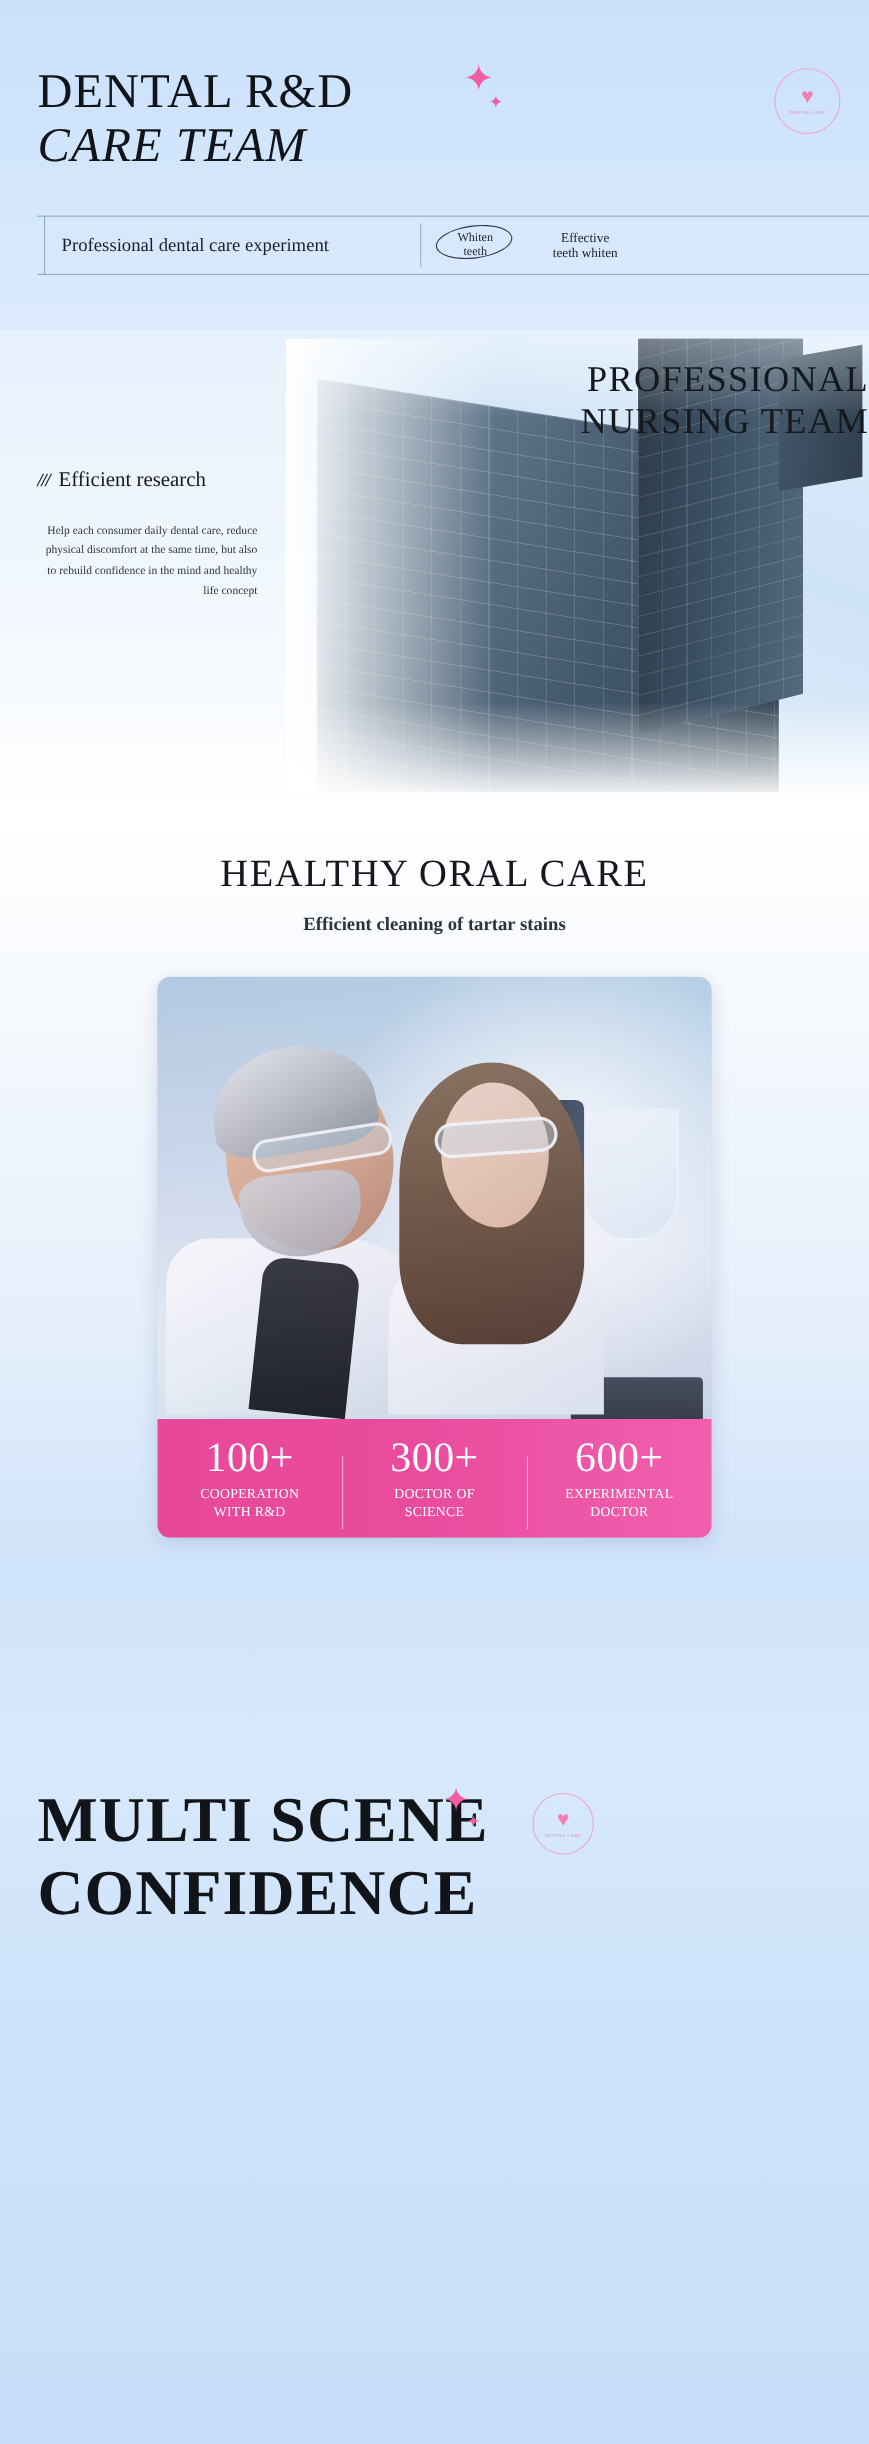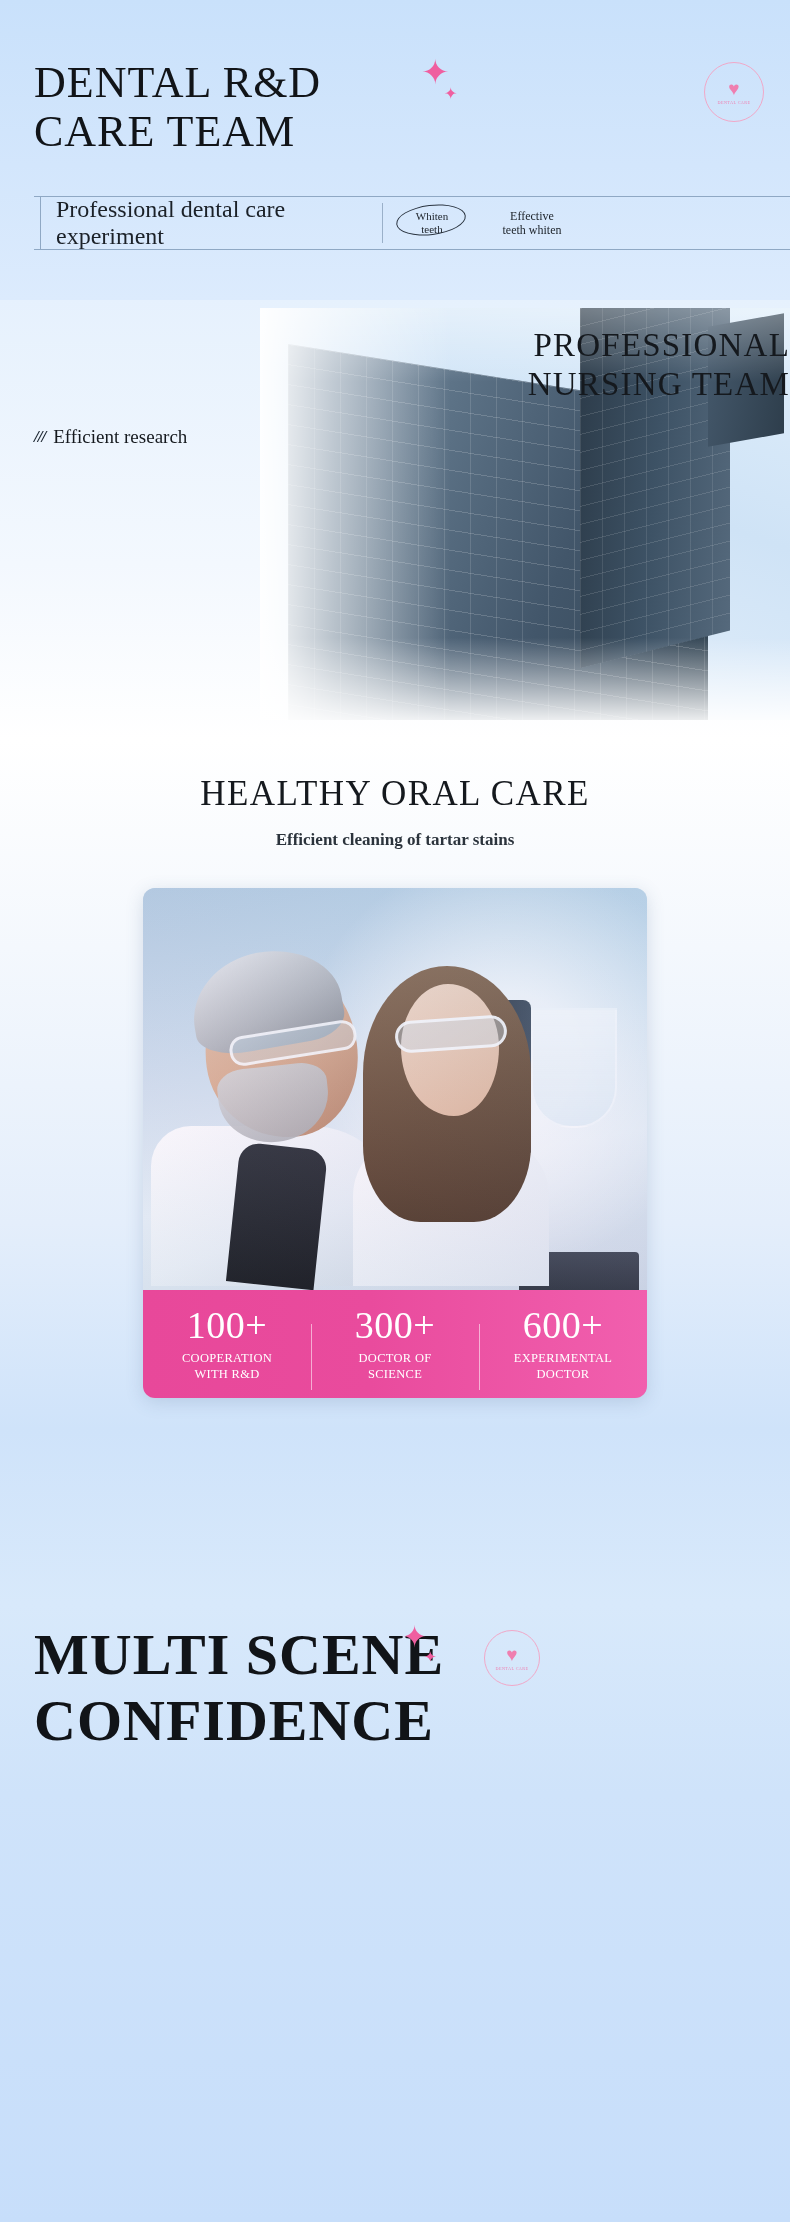--- a/index.html
+++ b/index.html
@@ -24,21 +24,21 @@
   .hero-title {
     font-family: "Liberation Serif", serif;
     font-size: 44px;
     line-height: 0.98;
     letter-spacing: 1px;
     color: #111418;
     padding-left: 34px;
     font-weight: normal;
     margin-top: 13px;
   }
-  .hero-title .line2 { display: block; margin-top: 6px; }
+  .hero-title .line2 { display: block; margin-top: 6px; font-style: italic; }
 
   .sparkle {
     position: absolute;
     color: #ef5fa0;
     font-size: 30px;
     line-height: 1;
     pointer-events: none;
   }
   .sparkle.s1 { left: 421px; top: 56px; font-size: 34px; }
   .sparkle.s2 { left: 444px; top: 86px; font-size: 16px; }
@@ -80,21 +80,21 @@
     align-items: center;
   }
   .subbar:before {
     content: "";
     position: absolute;
     left: 6px; top: -1px; bottom: -1px;
     width: 1px;
     background: #8fa8c4;
   }
   .subbar-text {
-    font-size: 24px;
+    font-size: 17px;
     color: #1b2128;
     padding-left: 22px;
     flex: 0 0 auto;
     width: 348px;
   }
   .subbar-divider {
     width: 1px;
     height: 40px;
     background: #9ab0c9;
     margin: 0 18px 0 0;
@@ -481,20 +481,21 @@
 
   <div class="nursing-copy">
     <h2 class="nursing-title">
       <span>PROFESSIONAL</span><br>
       <span>NURSING TEAM</span>
     </h2>
     <div class="scientific-row">
       <span class="slashes">///</span>
       <span class="scientific-label">Efficient research</span>
     </div>
+    <p class="nursing-body">Help each consumer daily dental care, reduce physical discomfort at the same time, but also to rebuild confidence in the mind and healthy life concept</p>
   </div>
 </section>
 
 <section class="oral">
   <h2 class="oral-title">HEALTHY ORAL CARE</h2>
   <div class="oral-sub">Efficient cleaning of tartar stains</div>
 
   <div class="photo-card">
     <div class="lab-bg"></div>
     <div class="lab-glass"></div>

